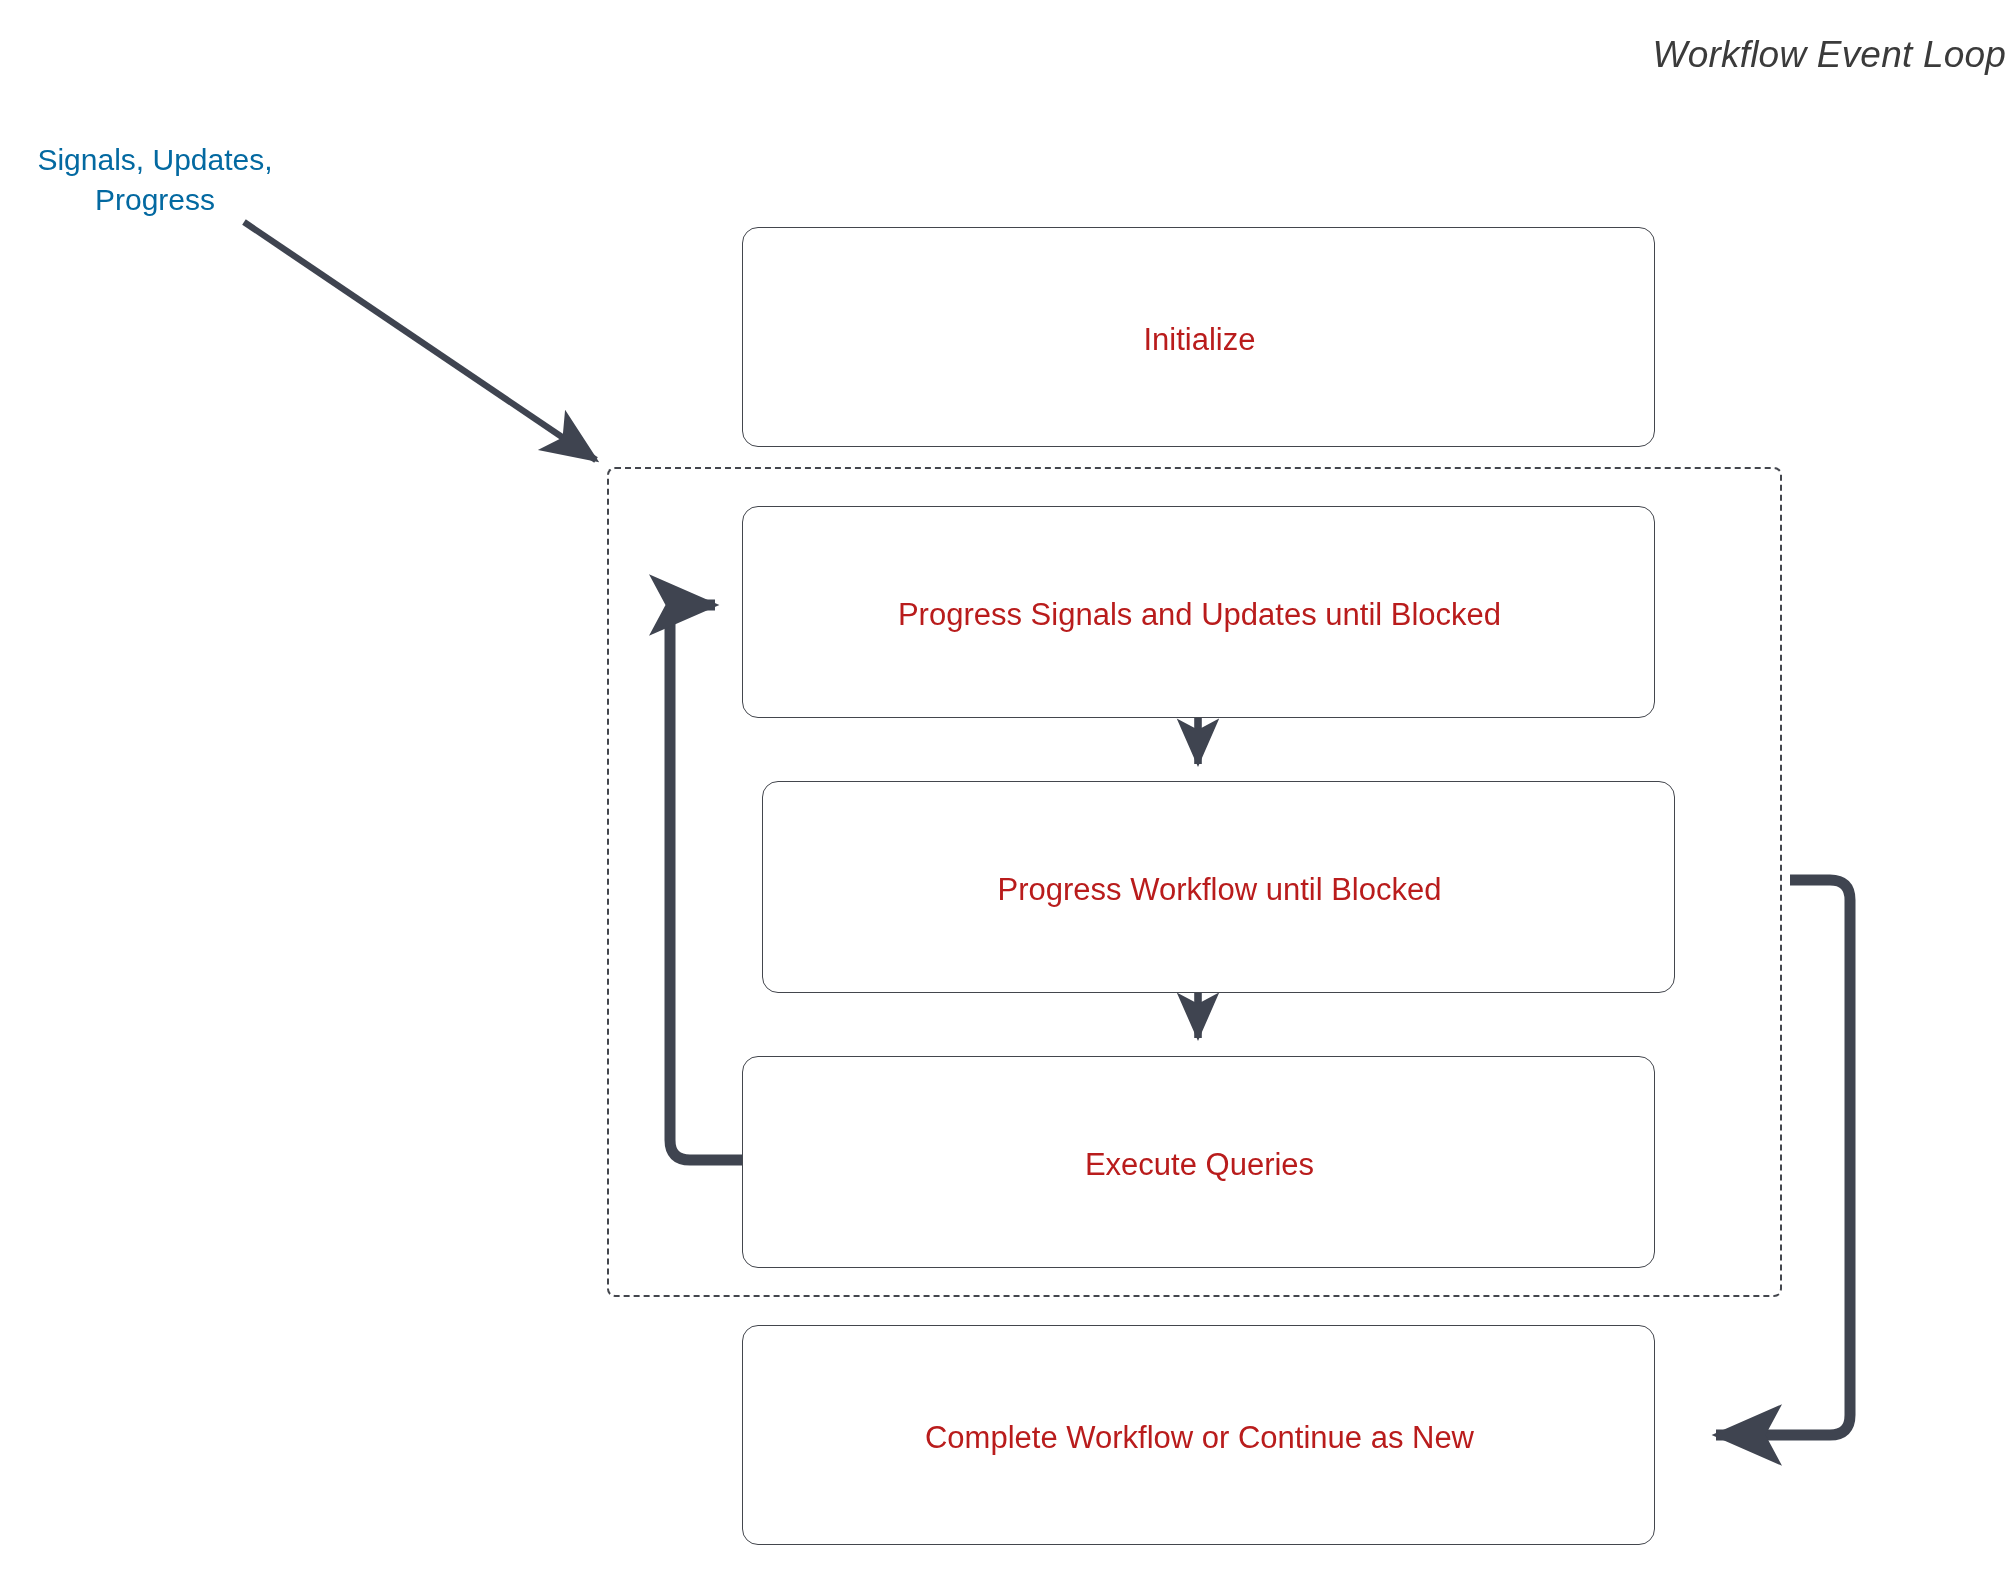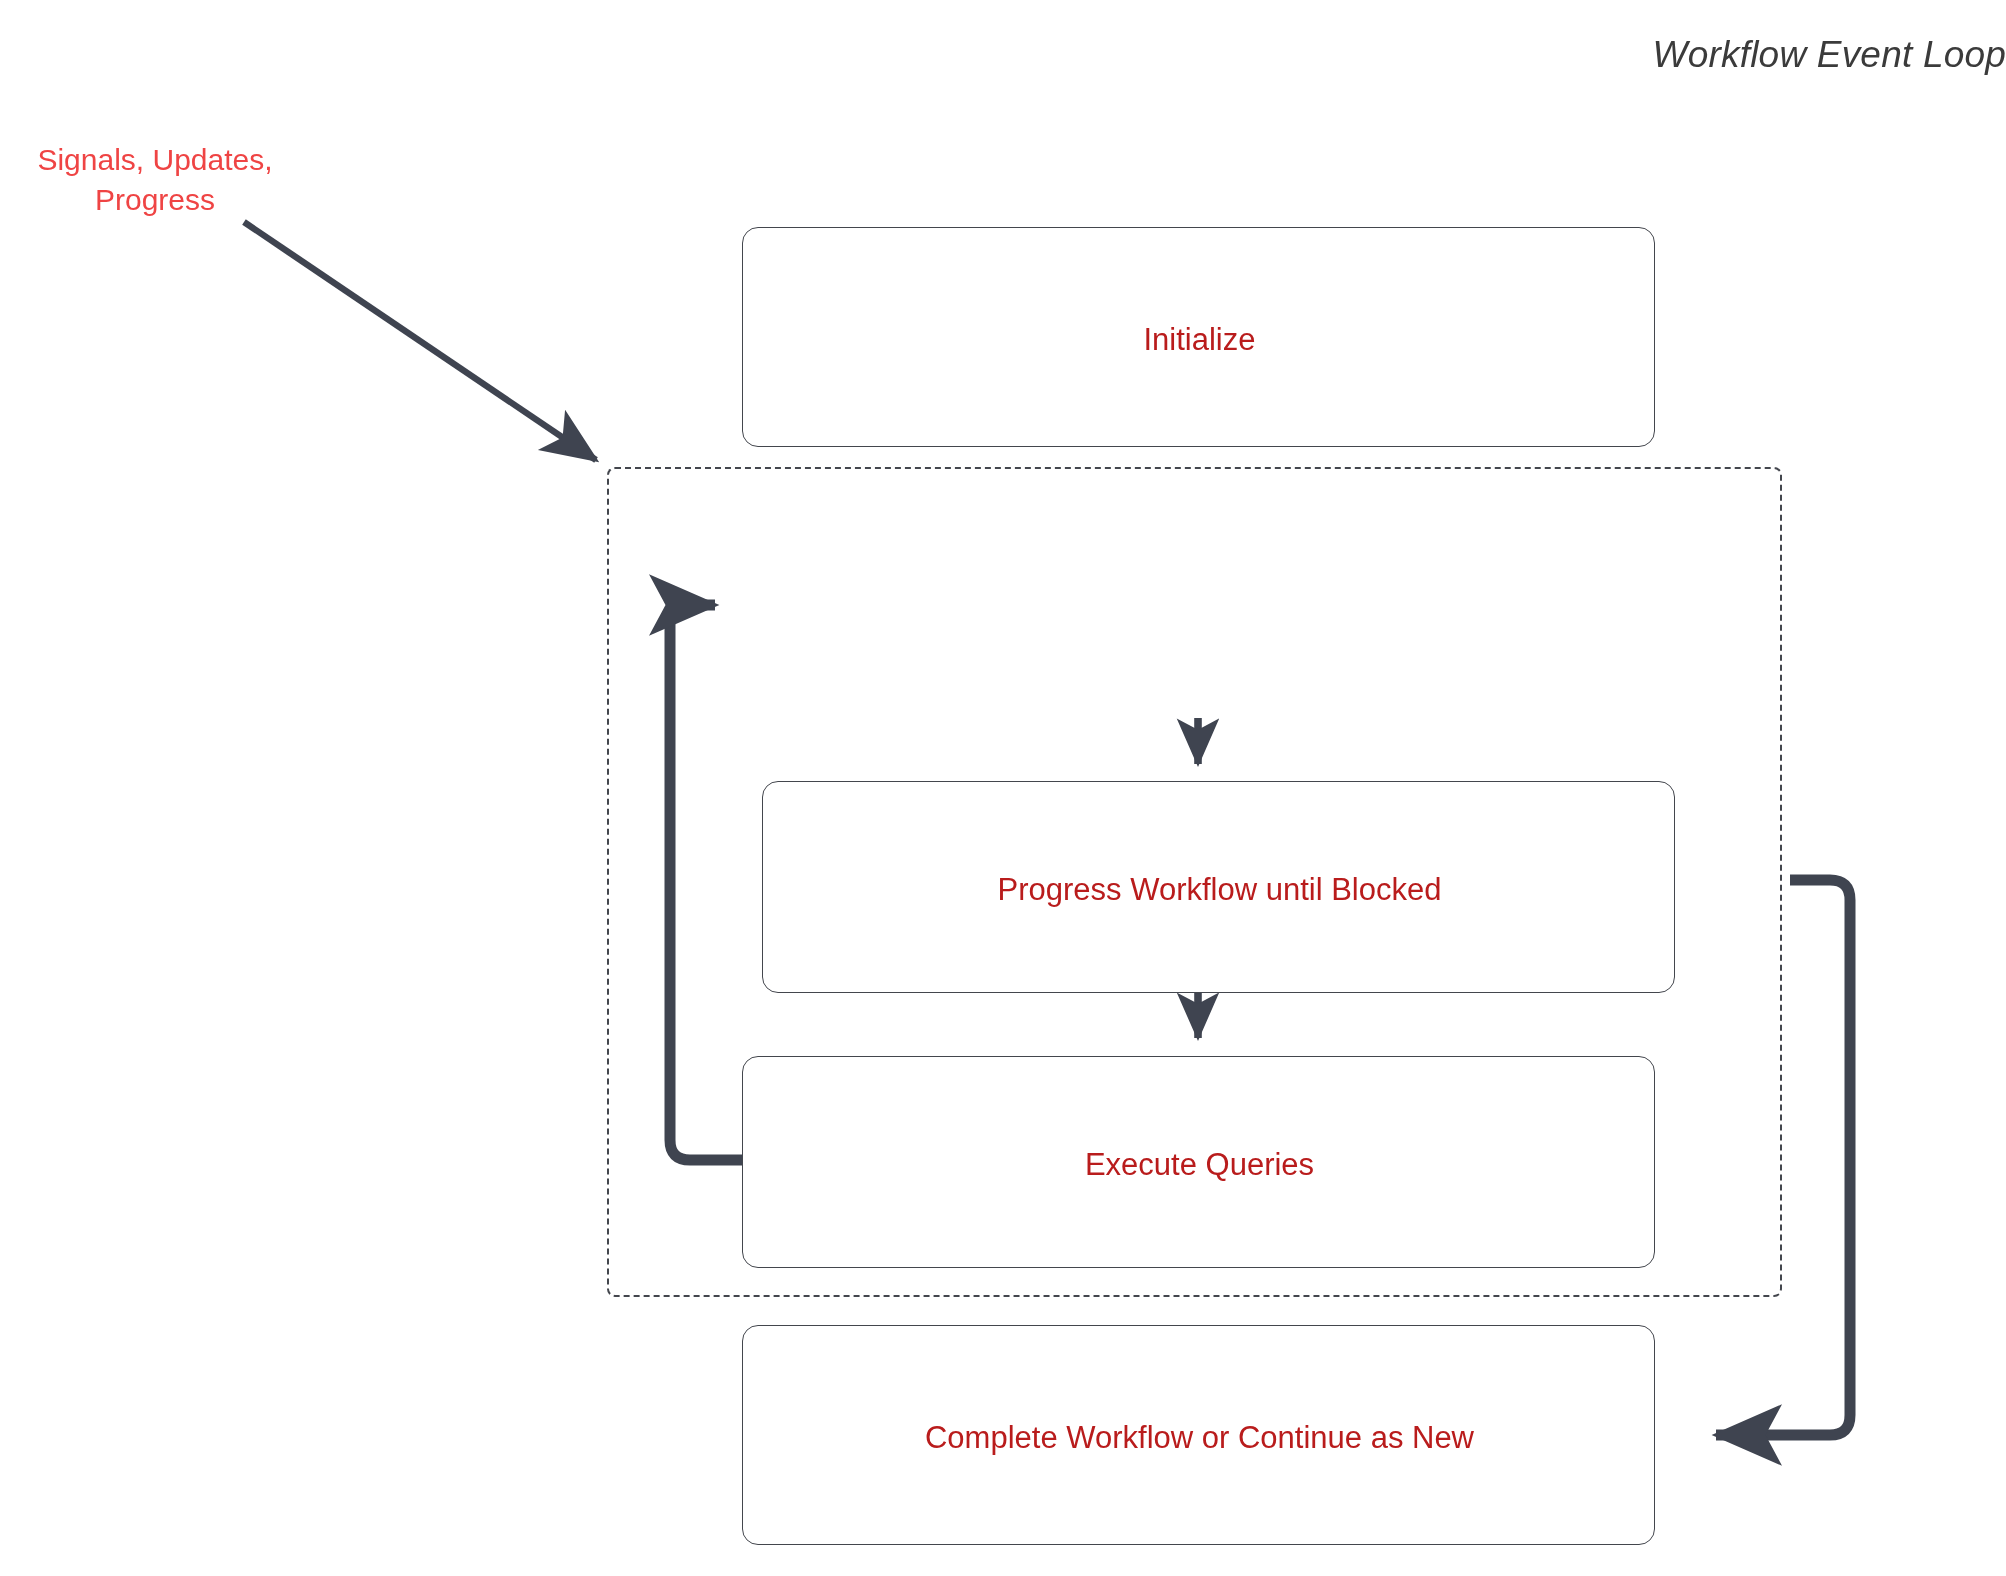--- a/index.html
+++ b/index.html
@@ -39,21 +39,21 @@
     font-size: 31px;
     color: #b91c1c;
     line-height: 1.28;
     white-space: nowrap;
     pointer-events: none;
   }
   .edge-label {
     position: absolute;
     text-align: center;
     font-size: 30px;
-    color: #ef4444;
+    color: #0369a1;
     line-height: 1.33;
   }
   .node-box {
     position: absolute;
     box-sizing: border-box;
     border: 1.6px solid #43464d;
     border-radius: 16px;
     background: #ffffff;
   }
   .loop-container {
@@ -106,20 +106,23 @@
       <path d="M 1790,880 L 1830,880 Q 1850,880 1850,900 L 1850,1415 Q 1850,1435 1830,1435 L 1716,1435" fill="none" stroke="#3f4450" stroke-width="11" stroke-linecap="butt" stroke-linejoin="round" marker-end="url(#arrowThick)"></path>
     </g>
   </svg>
 
   <div class="loop-container" style="left:607px; top:467px; width:1175px; height:830px;"></div>
 
   <div class="node-box" style="left:742px; top:227px; width:913px; height:220px;">
     <div class="node-label" style="left:0; top:92px; width:913px;">Initialize</div>
   </div>
 
+  <div class="node-box" style="left:742px; top:506px; width:913px; height:212px;">
+    <div class="node-label" style="left:0; top:88px; width:913px;">Progress Signals and Updates until Blocked</div>
+  </div>
 
   <div class="node-box" style="left:762px; top:781px; width:913px; height:212px;">
     <div class="node-label" style="left:0; top:88px; width:913px;">Progress Workflow until Blocked</div>
   </div>
 
   <div class="node-box" style="left:742px; top:1325px; width:913px; height:220px;">
     <div class="node-label" style="left:0; top:92px; width:913px;">Complete Workflow or Continue as New</div>
   </div>
 
   <div class="node-box" style="left:742px; top:1056px; width:913px; height:212px;">

